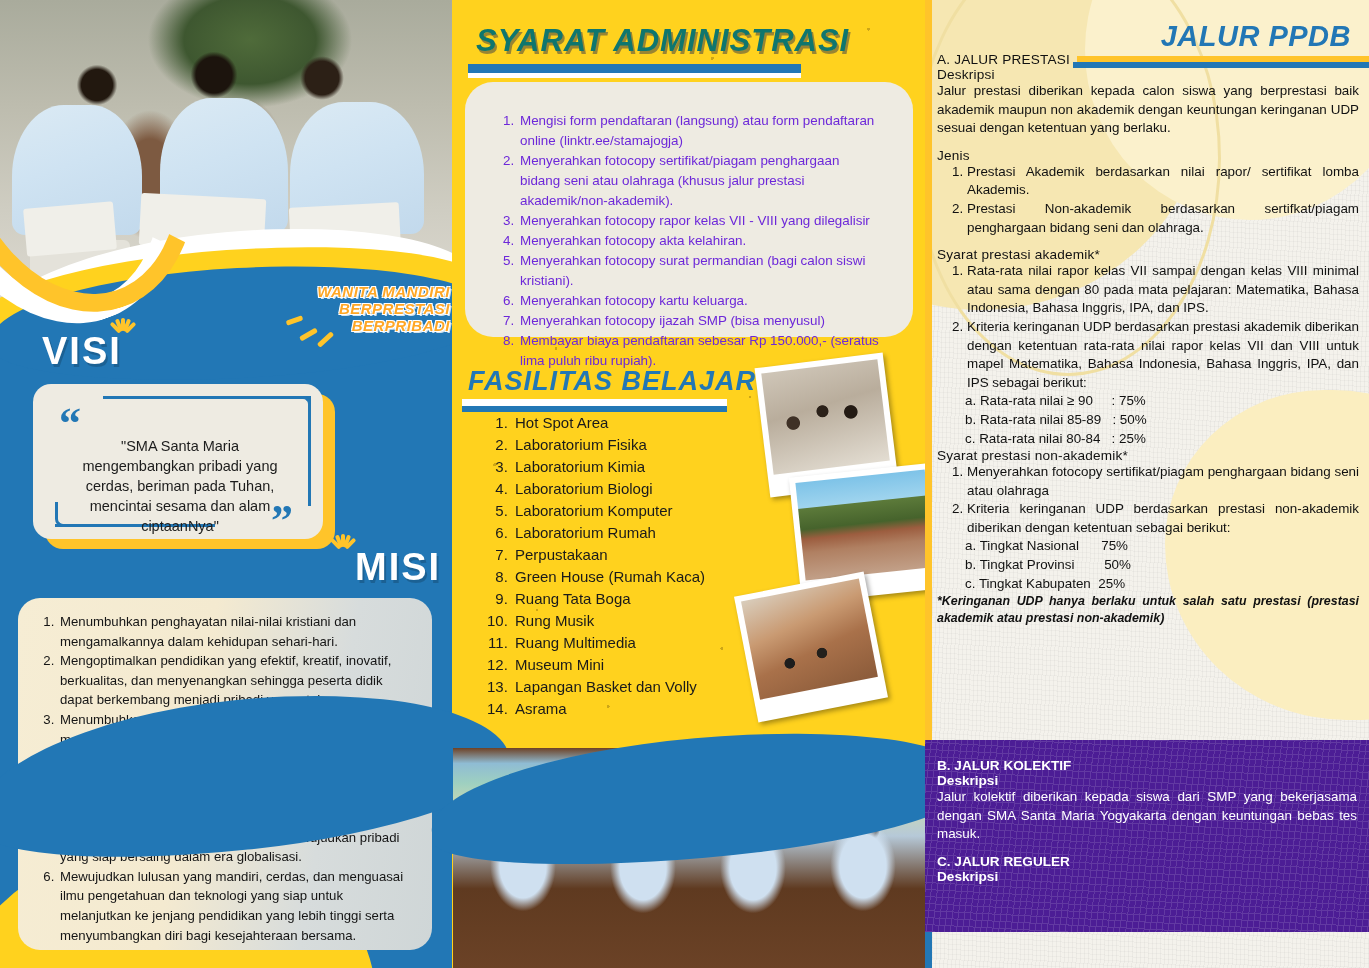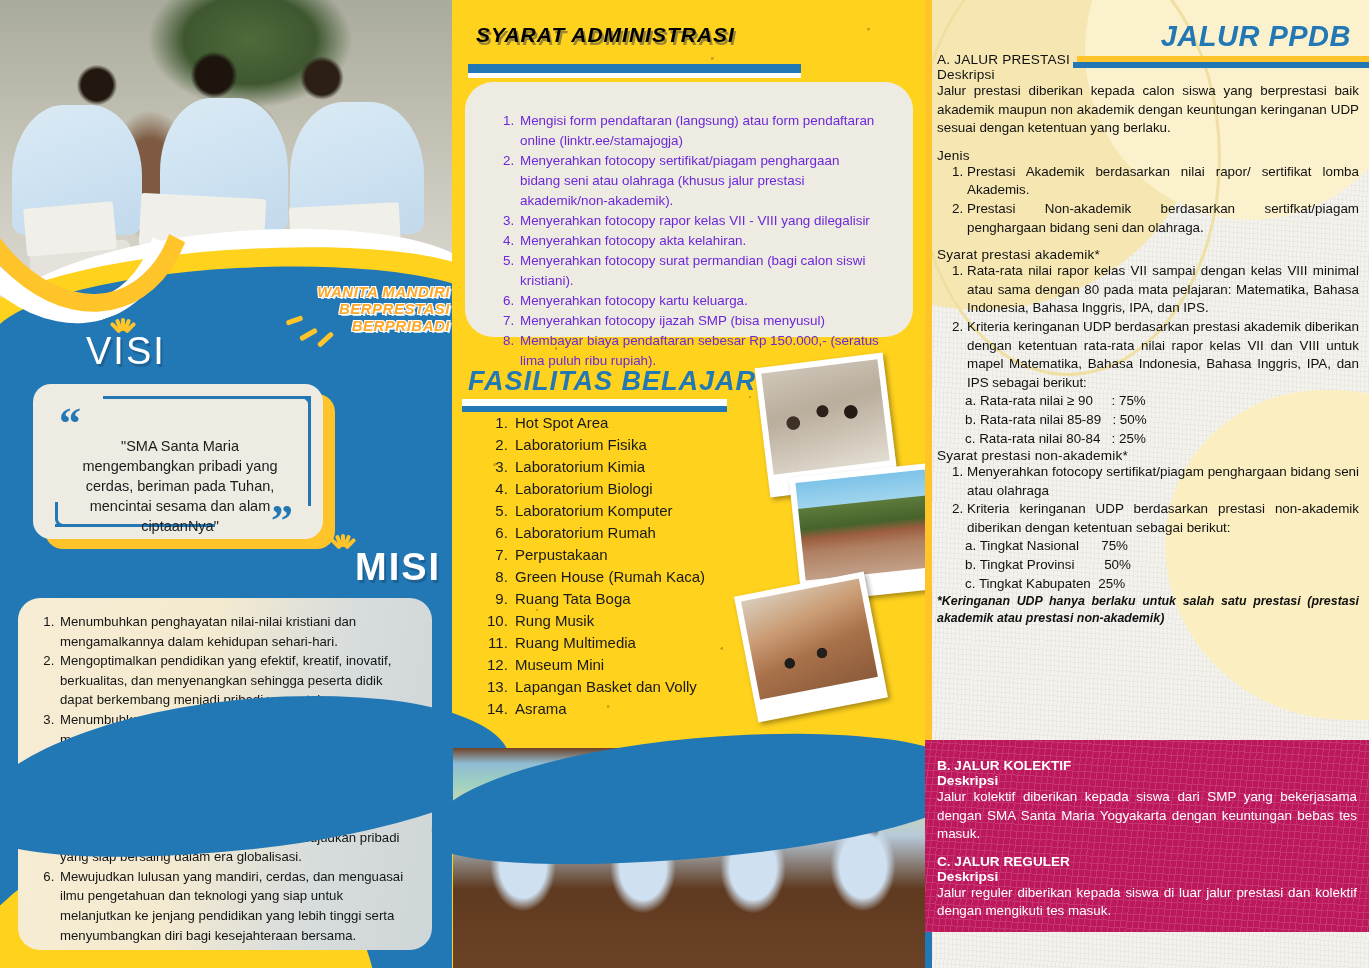--- a/index.html
+++ b/index.html
@@ -51,22 +51,22 @@
     border:22px solid #ffffff;border-radius:50%;border-right-color:transparent;border-top-color:transparent;transform:rotate(-20deg);}
   .corner-yellow-br{position:absolute;left:-60px;top:840px;width:430px;height:220px;
     background:#ffd21e;border-radius:50% 50% 0 0/80% 75% 0 0;transform:rotate(-6deg);}
 
   .tagline{position:absolute;left:285px;top:283px;width:165px;text-align:right;
     font-style:italic;font-weight:bold;font-size:15px;line-height:17px;color:#ffa726;
     letter-spacing:.5px;text-shadow:-1px -1px 0 #fff,1px -1px 0 #fff,-1px 1px 0 #fff,1px 1px 0 #fff,2px 2px 0 rgba(255,255,255,.8);}
   .tagline span{display:block;}
   .ray{position:absolute;width:4px;height:15px;background:#ffc42a;border-radius:2px;}
 
-  .visi-label{position:absolute;left:42px;top:330px;font-size:38px;font-weight:normal;color:#fff;
-    letter-spacing:2px;text-shadow:2px 3px 0 rgba(0,0,0,.18);margin-left:44px;}
+  .visi-label{position:absolute;left:42px;top:330px;font-size:38px;font-weight:bold;color:#fff;
+    letter-spacing:2px;text-shadow:2px 3px 0 rgba(0,0,0,.18);}
   .misi-label{position:absolute;left:355px;top:546px;font-size:38px;font-weight:bold;color:#fff;
     letter-spacing:2px;text-shadow:2px 3px 0 rgba(0,0,0,.18);}
   .spark{position:absolute;width:34px;height:34px;}
   .spark i{position:absolute;left:15px;top:0;width:4px;height:13px;background:#ffc42a;border-radius:2px;transform-origin:2px 17px;display:block;}
 
   .visi-card-shadow{position:absolute;left:45px;top:394px;width:290px;height:155px;background:#ffc42a;border-radius:18px;}
   .visi-card{position:absolute;left:33px;top:384px;width:290px;height:155px;background:#eeebe2;border-radius:18px;}
   .visi-card .ln-top{position:absolute;left:70px;top:12px;right:12px;height:3px;background:#2277b5;}
   .visi-card .ln-right{position:absolute;right:12px;top:12px;width:3px;height:110px;background:#2277b5;}
   .visi-card .ln-bot{position:absolute;left:22px;bottom:12px;width:160px;height:3px;background:#2277b5;}
@@ -97,21 +97,21 @@
       radial-gradient(circle 1.2px at 63% 41%,#9c7c10 99%,transparent),
       radial-gradient(circle 1.5px at 9% 48%,#9c7c10 99%,transparent),
       radial-gradient(circle 1.3px at 40% 55%,#9c7c10 99%,transparent),
       radial-gradient(circle 1.7px at 77% 52%,#9c7c10 99%,transparent),
       radial-gradient(circle 1.2px at 18% 63%,#9c7c10 99%,transparent),
       radial-gradient(circle 1.4px at 57% 67%,#9c7c10 99%,transparent),
       radial-gradient(circle 1.1px at 86% 62%,#9c7c10 99%,transparent),
       radial-gradient(circle 1.5px at 33% 73%,#9c7c10 99%,transparent),
       radial-gradient(circle 1.3px at 68% 16%,#9c7c10 99%,transparent);}
   .sec-title{position:absolute;font-style:italic;font-weight:bold;letter-spacing:1px;}
-  #title-syarat{left:476px;top:23px;font-size:21px;color:#000000;text-shadow:2px 3px 0 rgba(70,70,70,.55);}
+  #title-syarat{left:476px;top:23px;font-size:31px;color:#0f766e;text-shadow:2px 3px 0 rgba(70,70,70,.55);}
   .rule-syarat{position:absolute;left:468px;top:64px;width:333px;height:9px;background:#2277b5;}
   .rule-syarat-w{position:absolute;left:468px;top:73px;width:333px;height:5px;background:#fff;}
   #title-fasilitas{left:468px;top:366px;font-size:27px;color:#2277b5;}
   .rule-fas-w{position:absolute;left:462px;top:399px;width:265px;height:8px;background:#fff;}
   .rule-fas-b{position:absolute;left:462px;top:406px;width:265px;height:6px;background:#2277b5;}
 
   .syarat-card{position:absolute;left:465px;top:82px;width:448px;height:255px;background:#eeebe2;border-radius:28px;}
   .syarat-list{margin:13px;padding:16px 18px 0 40px;font-size:13.4px;line-height:20px;color:#6d28d9;}
   .syarat-list li{padding-left:2px;}
 
@@ -170,21 +170,21 @@
   .rule-jalur-y{position:absolute;left:152px;top:56px;right:0;height:9px;background:#ffc42a;}
   .rule-jalur-b{position:absolute;left:148px;top:62px;right:0;height:6px;background:#2277b5;}
 
   .rp{position:absolute;left:12px;right:10px;color:#111;}
   .rp h4{margin:0;font-size:13.6px;font-weight:normal;letter-spacing:.2px;}
   .rp p{margin:0;font-size:13.4px;line-height:18.6px;text-align:justify;}
   .rp ol{margin:0;padding-left:30px;font-size:13.4px;line-height:18.6px;text-align:justify;}
   .rp .sub{margin:0;padding-left:28px;font-size:13.4px;line-height:18.6px;}
   .rp .note{margin:0;font-size:12.4px;line-height:16.4px;font-weight:bold;font-style:italic;text-align:justify;}
   .gap{height:10px;}
-  .blue-block{position:absolute;left:0;top:740px;width:444px;height:192px;background:#be185d;}
+  .blue-block{position:absolute;left:0;top:740px;width:444px;height:192px;background:#4c1d95;}
   .blue-block .tex{position:absolute;inset:0;opacity:.12;
     background-image:repeating-linear-gradient(97deg,#fff 0 1px,transparent 1px 6px),
                      repeating-linear-gradient(3deg,#fff 0 1px,transparent 1px 7px);}
   .blue-block .bb{position:absolute;left:12px;right:12px;color:#fff;}
   .blue-block h4{margin:0;font-size:13.6px;font-weight:bold;}
   .blue-block p{margin:0;font-size:13.4px;line-height:18.6px;text-align:justify;}
 </style>
 </head>
 <body>
 
@@ -367,18 +367,17 @@
 
     <div class="blue-block">
       <div class="tex"></div>
       <div class="bb" style="top:18px;">
         <h4>B. JALUR KOLEKTIF</h4>
         <h4>Deskripsi</h4>
         <p>Jalur kolektif diberikan kepada siswa dari SMP yang bekerjasama dengan SMA Santa Maria Yogyakarta dengan keuntungan bebas tes masuk.</p>
         <div class="gap"></div>
         <h4>C. JALUR REGULER</h4>
         <h4>Deskripsi</h4>
-        <p>Jalur reguler diberikan kepada siswa di luar jalur prestasi dan kolektif dengan mengikuti tes masuk.</p>
       </div>
     </div>
   </div>
 
 </div>
 
 </body></html>

